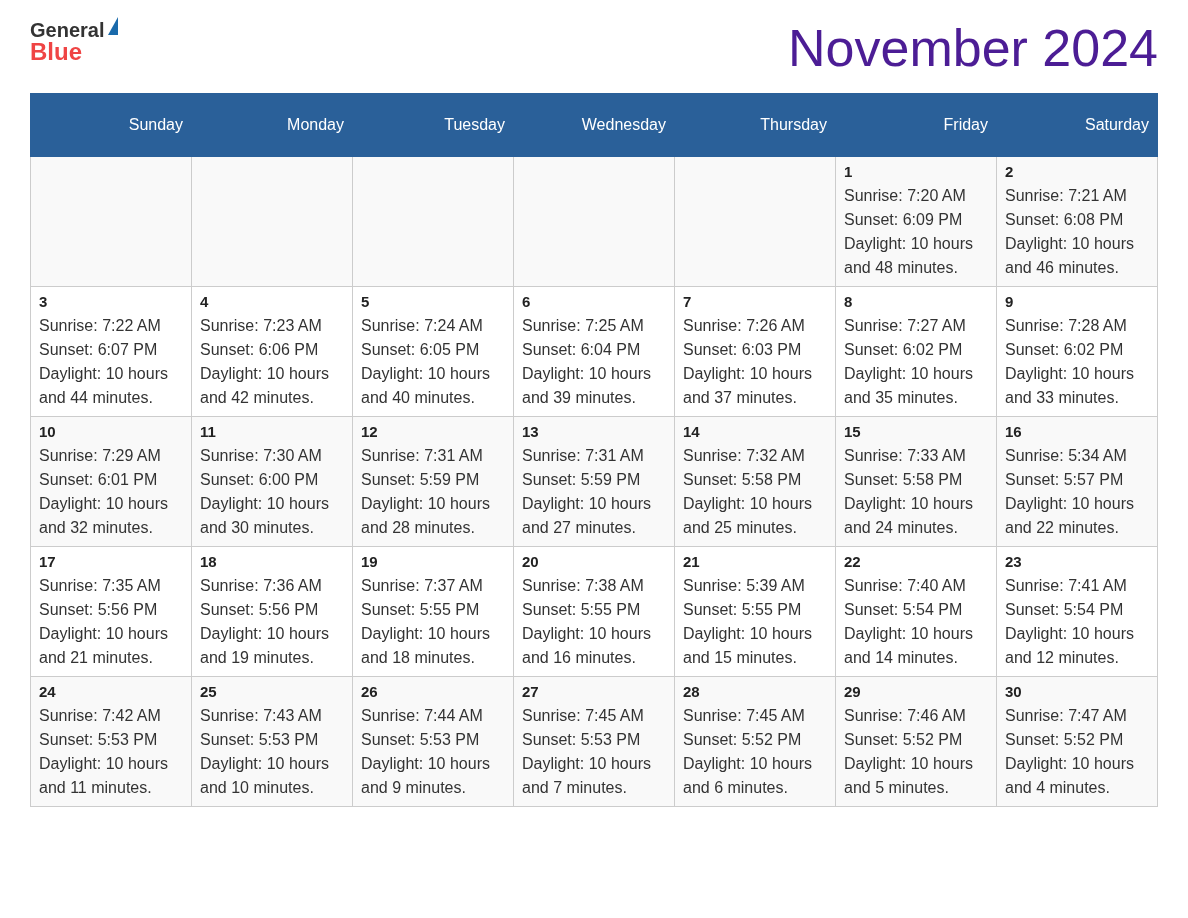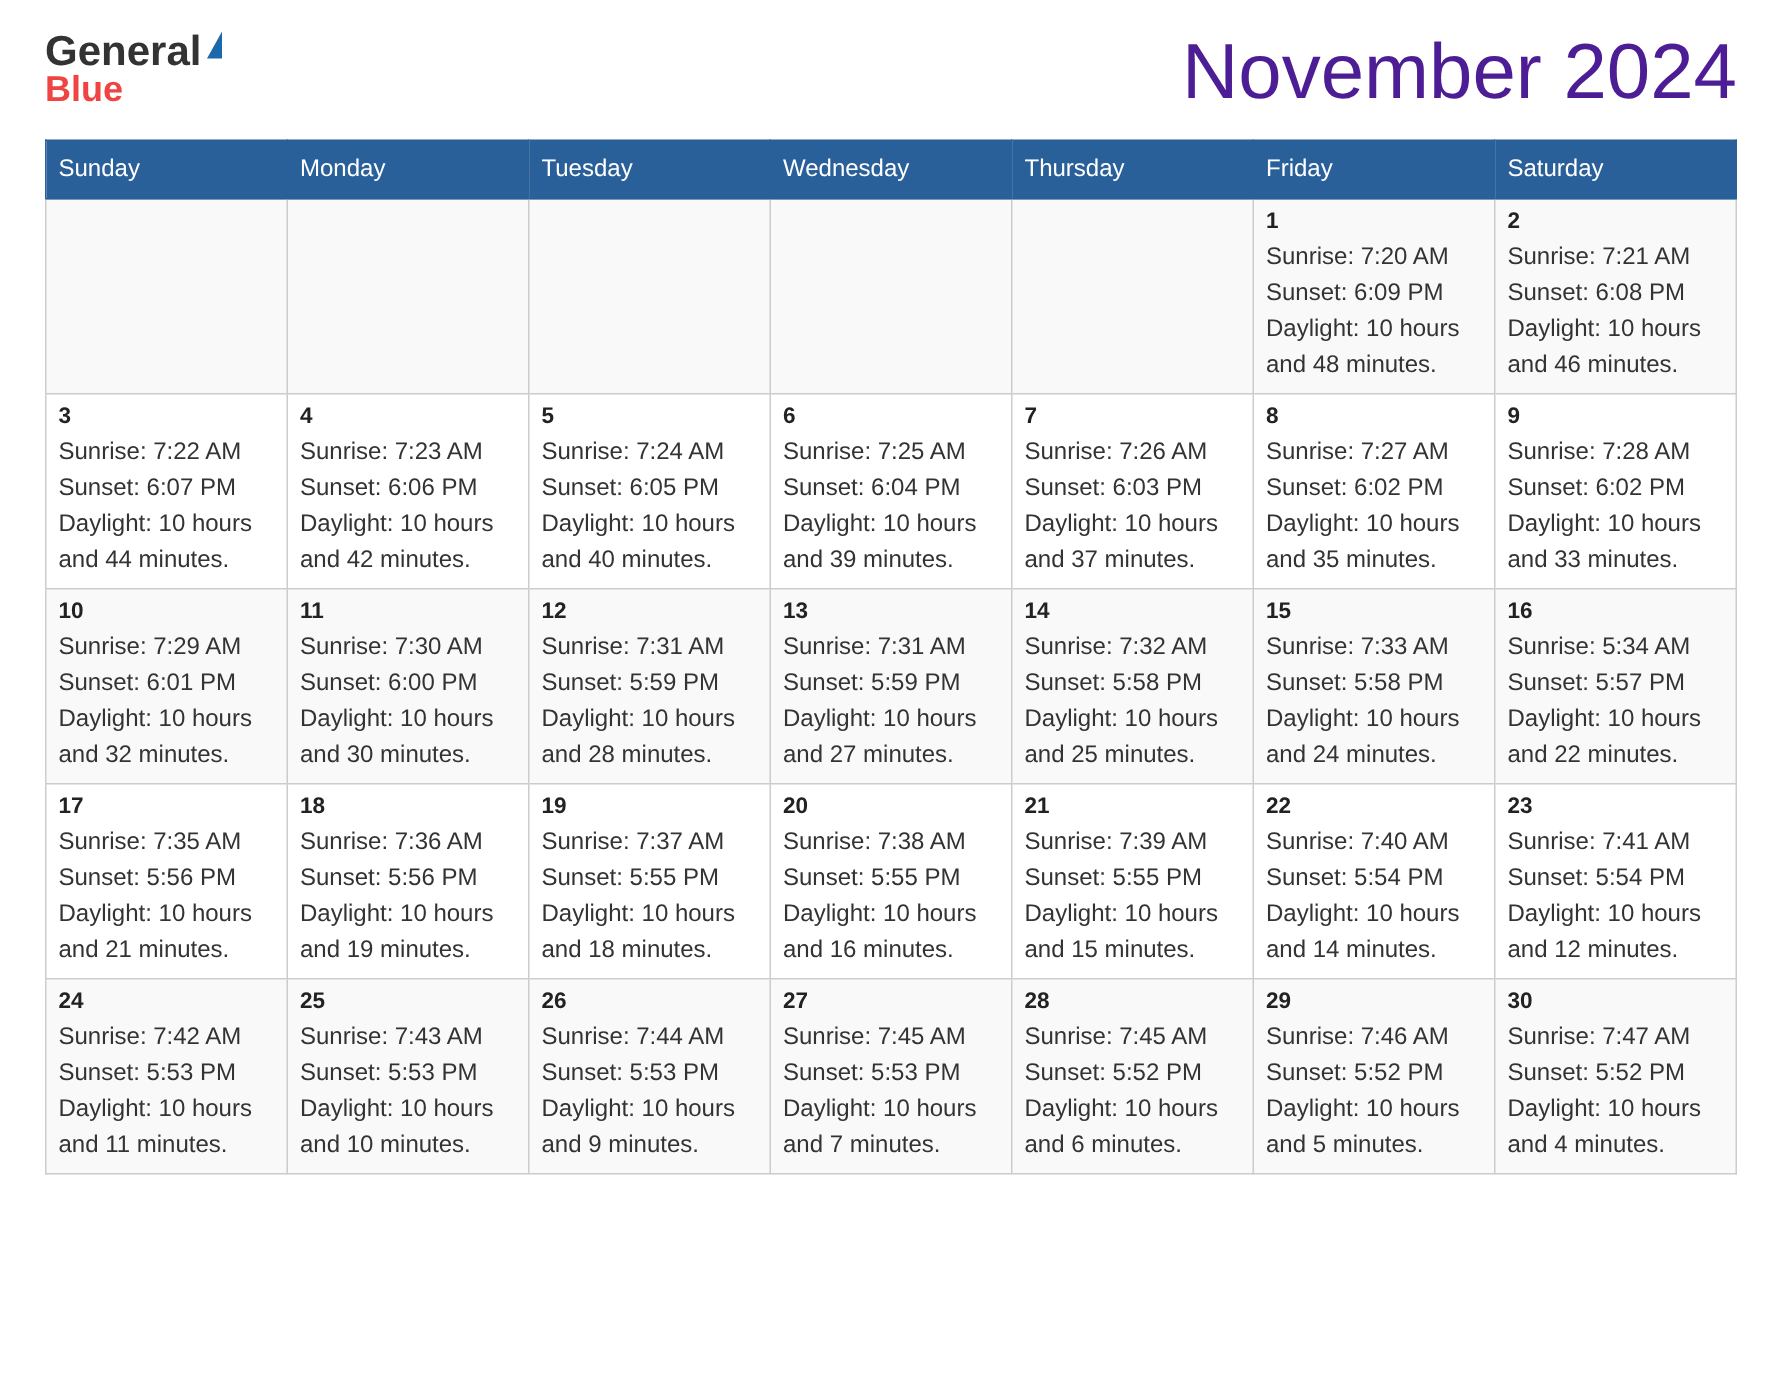--- a/index.html
+++ b/index.html
@@ -15,21 +15,21 @@
       justify-content: space-between;
       align-items: flex-start;
       margin-bottom: 16px;
     }
     .logo {
       display: flex;
       flex-direction: column;
       align-items: flex-start;
     }
     .logo-general {
-      font-size: 28px;
+      font-size: 20px;
       font-weight: bold;
       color: #333;
       line-height: 1;
     }
     .logo-blue {
       font-size: 24px;
       font-weight: bold;
       color: #ef4444;
       line-height: 1;
     }
@@ -62,22 +62,22 @@
     .calendar-table {
       width: 100%;
       border-collapse: collapse;
       table-layout: fixed;
     }
     .calendar-table th {
       background-color: #2a6099;
       color: #fff;
       font-size: 16px;
       font-weight: normal;
-      padding: 10px 8px;
-      text-align: left;
+      padding: 22px 8px;
+      text-align: right;
       border: 1px solid #2a6099;
     }
     .calendar-table td {
       border: 1px solid #ccc;
       vertical-align: top;
       padding: 6px 8px;
       height: 110px;
       background: #fff;
     }
     .calendar-table tr:nth-child(odd) td {
@@ -258,21 +258,21 @@
 Daylight: 10 hours and 18 minutes.</div>
         </td>
         <td>
           <span class="day-number">20</span>
           <div class="day-info">Sunrise: 7:38 AM
 Sunset: 5:55 PM
 Daylight: 10 hours and 16 minutes.</div>
         </td>
         <td>
           <span class="day-number">21</span>
-          <div class="day-info">Sunrise: 7:39 AM
+          <div class="day-info">Sunrise: 5:39 AM
 Sunset: 5:55 PM
 Daylight: 10 hours and 15 minutes.</div>
         </td>
         <td>
           <span class="day-number">22</span>
           <div class="day-info">Sunrise: 7:40 AM
 Sunset: 5:54 PM
 Daylight: 10 hours and 14 minutes.</div>
         </td>
         <td>

